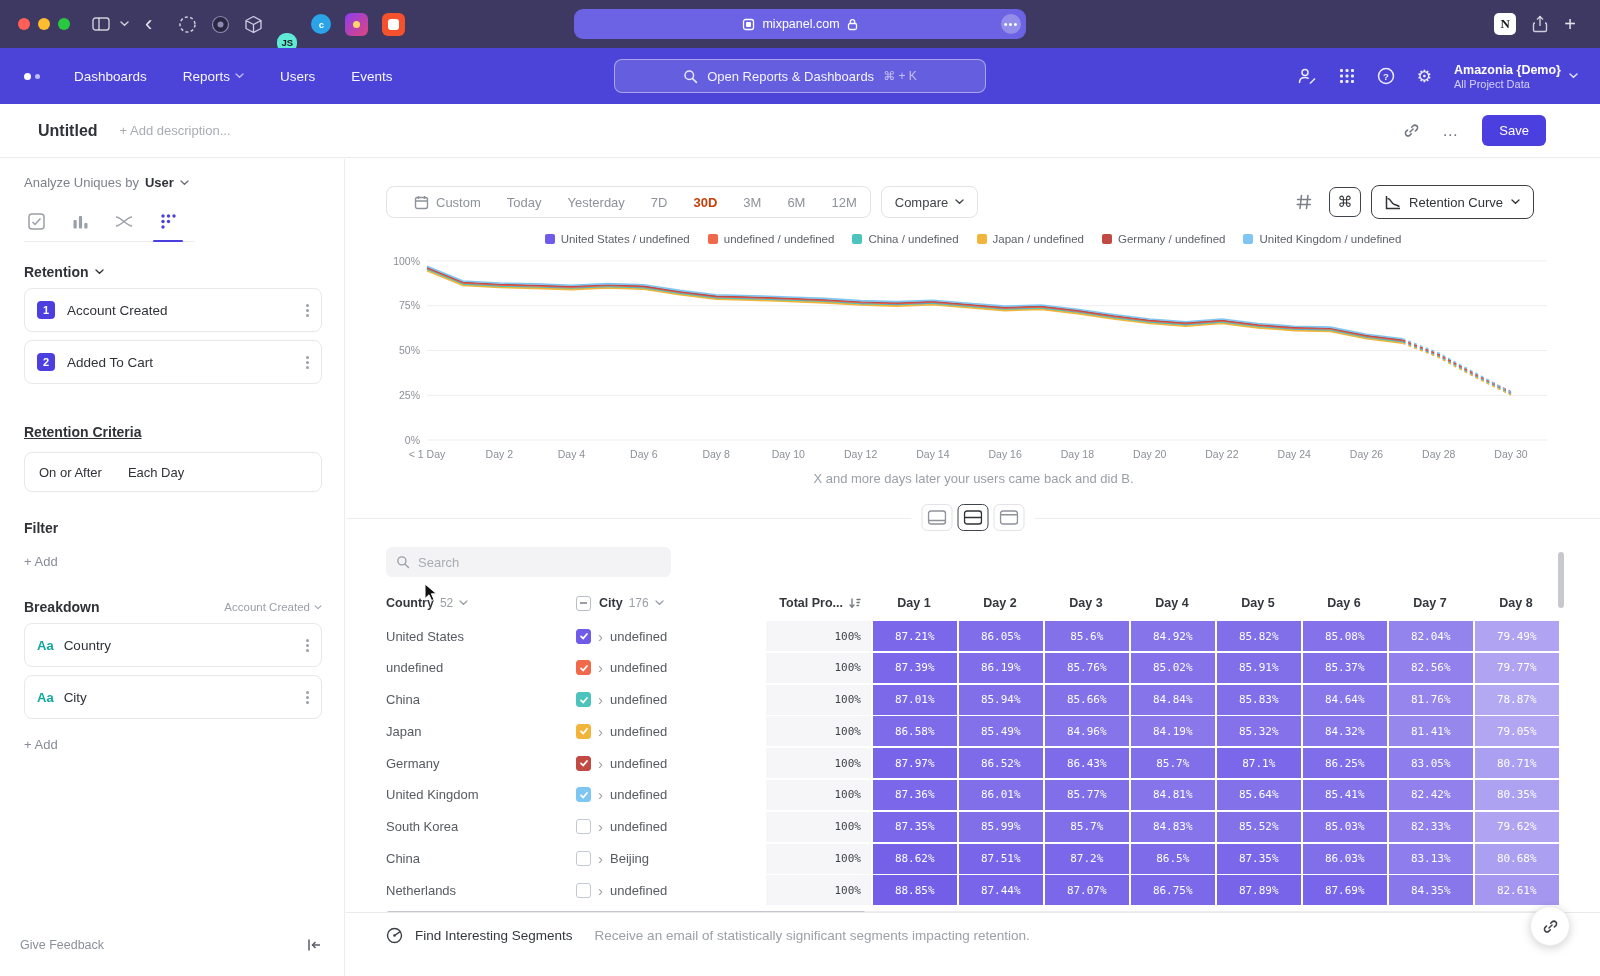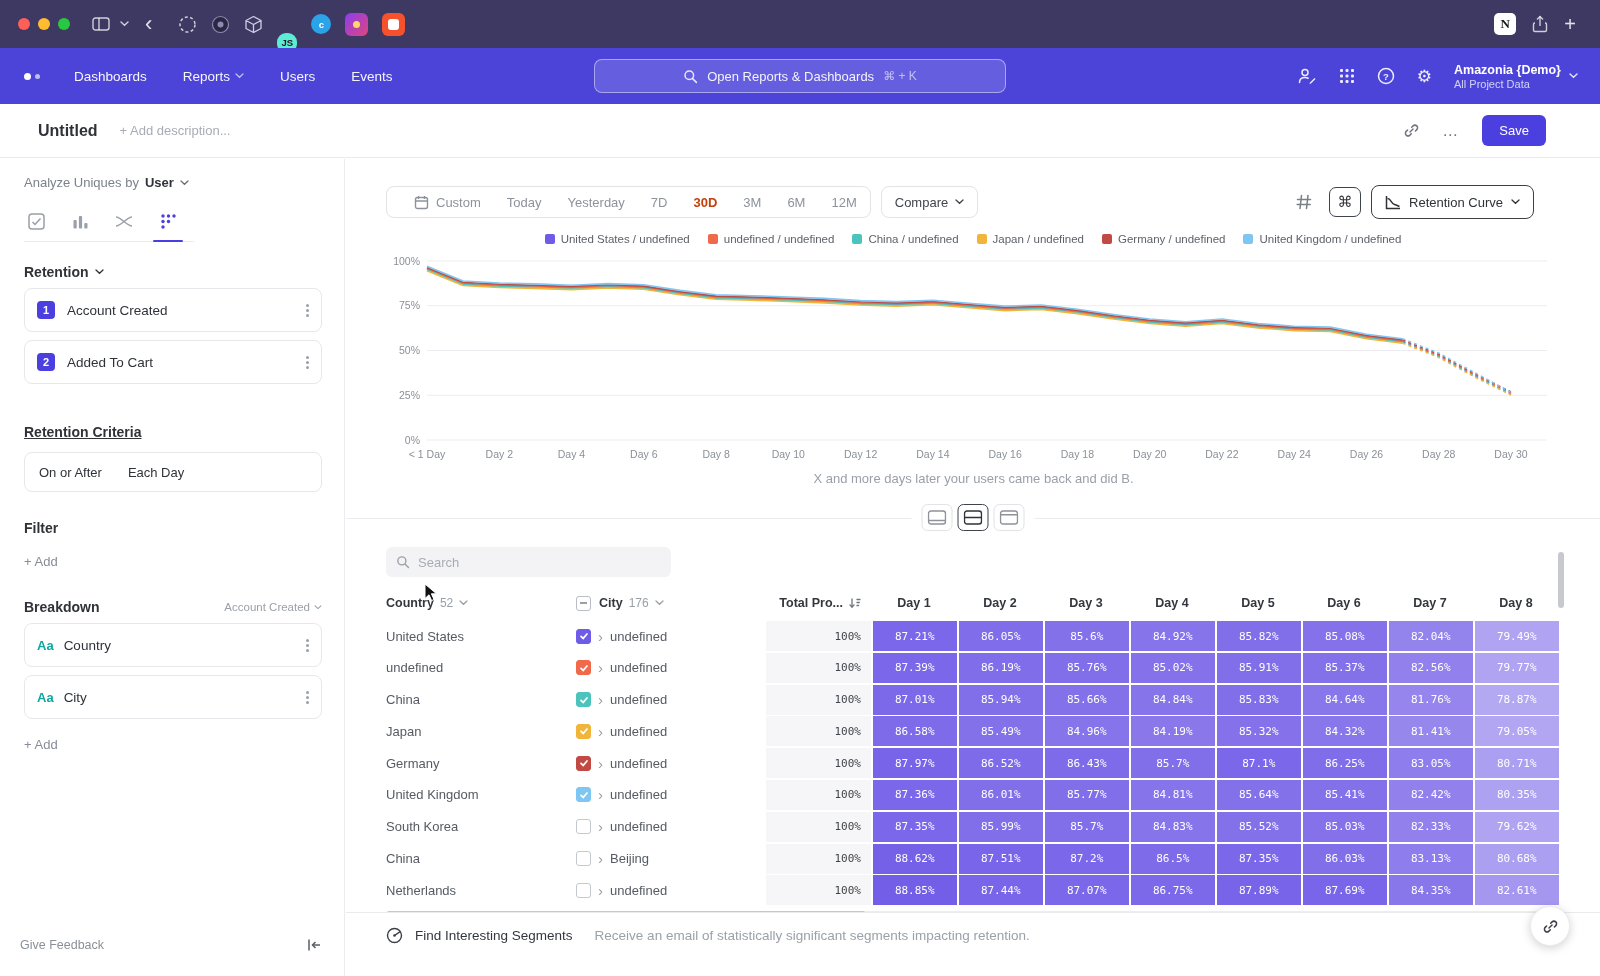--- a/index.html
+++ b/index.html
@@ -33,21 +33,21 @@
 
   
   .app-nav { position:absolute; top:48px; left:0; width:1600px; height:56px; background:#4c44d9; display:flex; align-items:center; }
   .logo-dots { margin-left:24px; display:flex; align-items:center; gap:4px; }
   .logo-dots i { display:block; border-radius:50%; background:#fff; }
   .logo-dots i:nth-child(1){width:7px;height:7px;}
   .logo-dots i:nth-child(2){width:5px;height:5px;opacity:.65;}
   #nav-menu { display:flex; align-items:center; margin-left:34px; gap:36px; }
   .nav-item { color:rgba(255,255,255,.95); font-size:13.5px; display:flex; align-items:center; gap:5px; cursor:pointer; }
   .nav-item .caret { opacity:.8; }
-  .nav-search { position:absolute; left:50%; top:11px; transform:translateX(-50%); width:412px; height:34px; border-radius:8px; background:rgba(255,255,255,.14); border:1px solid rgba(255,255,255,.45); display:flex; align-items:center; justify-content:center; gap:9px; cursor:text; }
+  .nav-search { position:absolute; left:50%; top:11px; transform:translateX(-50%); width:372px; height:34px; border-radius:8px; background:rgba(255,255,255,.14); border:1px solid rgba(255,255,255,.45); display:flex; align-items:center; justify-content:center; gap:9px; cursor:text; }
   .nav-search .ph { color:rgba(255,255,255,.92); font-size:13px; }
   .nav-search .sc { color:rgba(255,255,255,.6); font-size:12px; }
   .nav-right { position:absolute; right:22px; top:0; height:56px; display:flex; align-items:center; gap:22px; }
   .nav-ic { color:rgba(255,255,255,.9); }
   .project { display:flex; align-items:center; gap:8px; color:#fff; cursor:pointer; }
   .project .pn { font-size:12.5px; font-weight:bold; text-align:left; }
   .project .ps { font-size:11px; font-weight:normal; color:rgba(255,255,255,.75); margin-top:1px; }
 
   
   .page-header { position:absolute; top:104px; left:0; width:1600px; height:54px; background:#fff; border-bottom:1px solid #ececf0; display:flex; align-items:center; }
@@ -183,20 +183,36 @@
     </span>
     <span class="chrome-ic">
       <svg width="19" height="19" viewBox="0 0 19 19">
           <path d="M9.5 1.5 L17 5.5 V13.5 L9.5 17.5 L2 13.5 V5.5 Z M2 5.5 L9.5 9.5 L17 5.5 M9.5 9.5 V17.5" fill="none" stroke="#cfcde6" stroke-width="1.3" stroke-linejoin="round"></path>
         </svg>
     </span>
     <span class="ext-badge js-badge">JS</span>
     <span class="ext-badge c-badge">c</span>
     <span class="tile tile-purple"></span>
     <span class="tile tile-orange"></span>
+  </div>
+  <div class="url-pill">
+    <span class="chrome-ic">
+      <svg width="13" height="13" viewBox="0 0 13 13">
+          <rect x="1.5" y="1.5" width="10" height="10" rx="2" fill="none" stroke="#fff" stroke-width="1.3"></rect>
+          <rect x="4" y="4" width="5" height="5" rx="1" fill="#fff"></rect>
+        </svg>
+    </span>
+    <span class="url-host">mixpanel.com</span>
+    <span class="chrome-ic">
+      <svg width="11" height="13" viewBox="0 0 11 13">
+          <rect x="1.5" y="5.5" width="8" height="6" rx="1.5" fill="none" stroke="#fff" stroke-width="1.3"></rect>
+          <path d="M3.3 5.5 V3.8 a2.2 2.2 0 0 1 4.4 0 V5.5" fill="none" stroke="#fff" stroke-width="1.3"></path>
+        </svg>
+    </span>
+    <span class="url-more">•••</span>
   </div>
   <div class="browser-right">
     <span class="n-tile">N</span>
     <span class="chrome-ic">
       <svg width="16" height="18" viewBox="0 0 16 18">
           <path d="M3 8 H2.5 a1.5 1.5 0 0 0 -1 1.5 V15 a1.5 1.5 0 0 0 1.5 1.5 H13 a1.5 1.5 0 0 0 1.5-1.5 V9.5 a1.5 1.5 0 0 0 -1-1.5 H13" fill="none" stroke="currentColor" stroke-width="1.4"></path>
           <line x1="8" y1="1.5" x2="8" y2="11" stroke="currentColor" stroke-width="1.4"></line>
           <polyline points="5,4.5 8,1.5 11,4.5" fill="none" stroke="currentColor" stroke-width="1.4"></polyline>
         </svg>
     </span>

